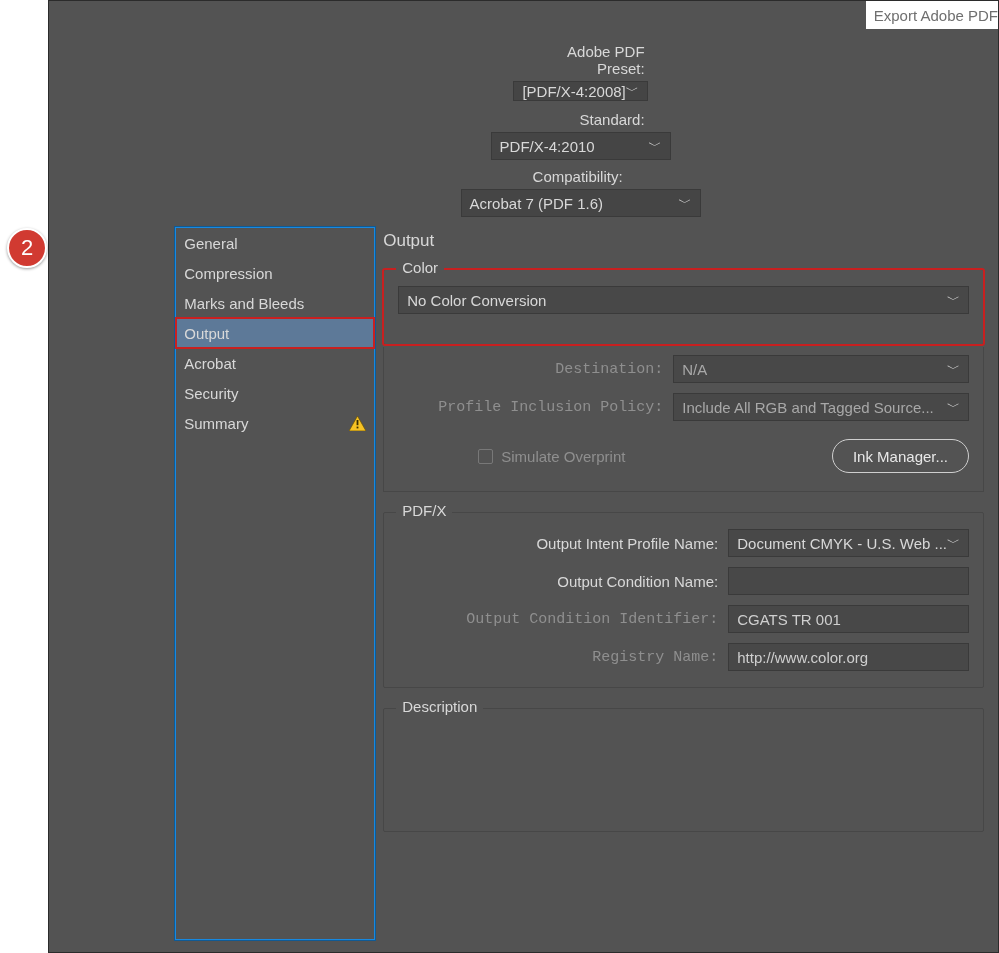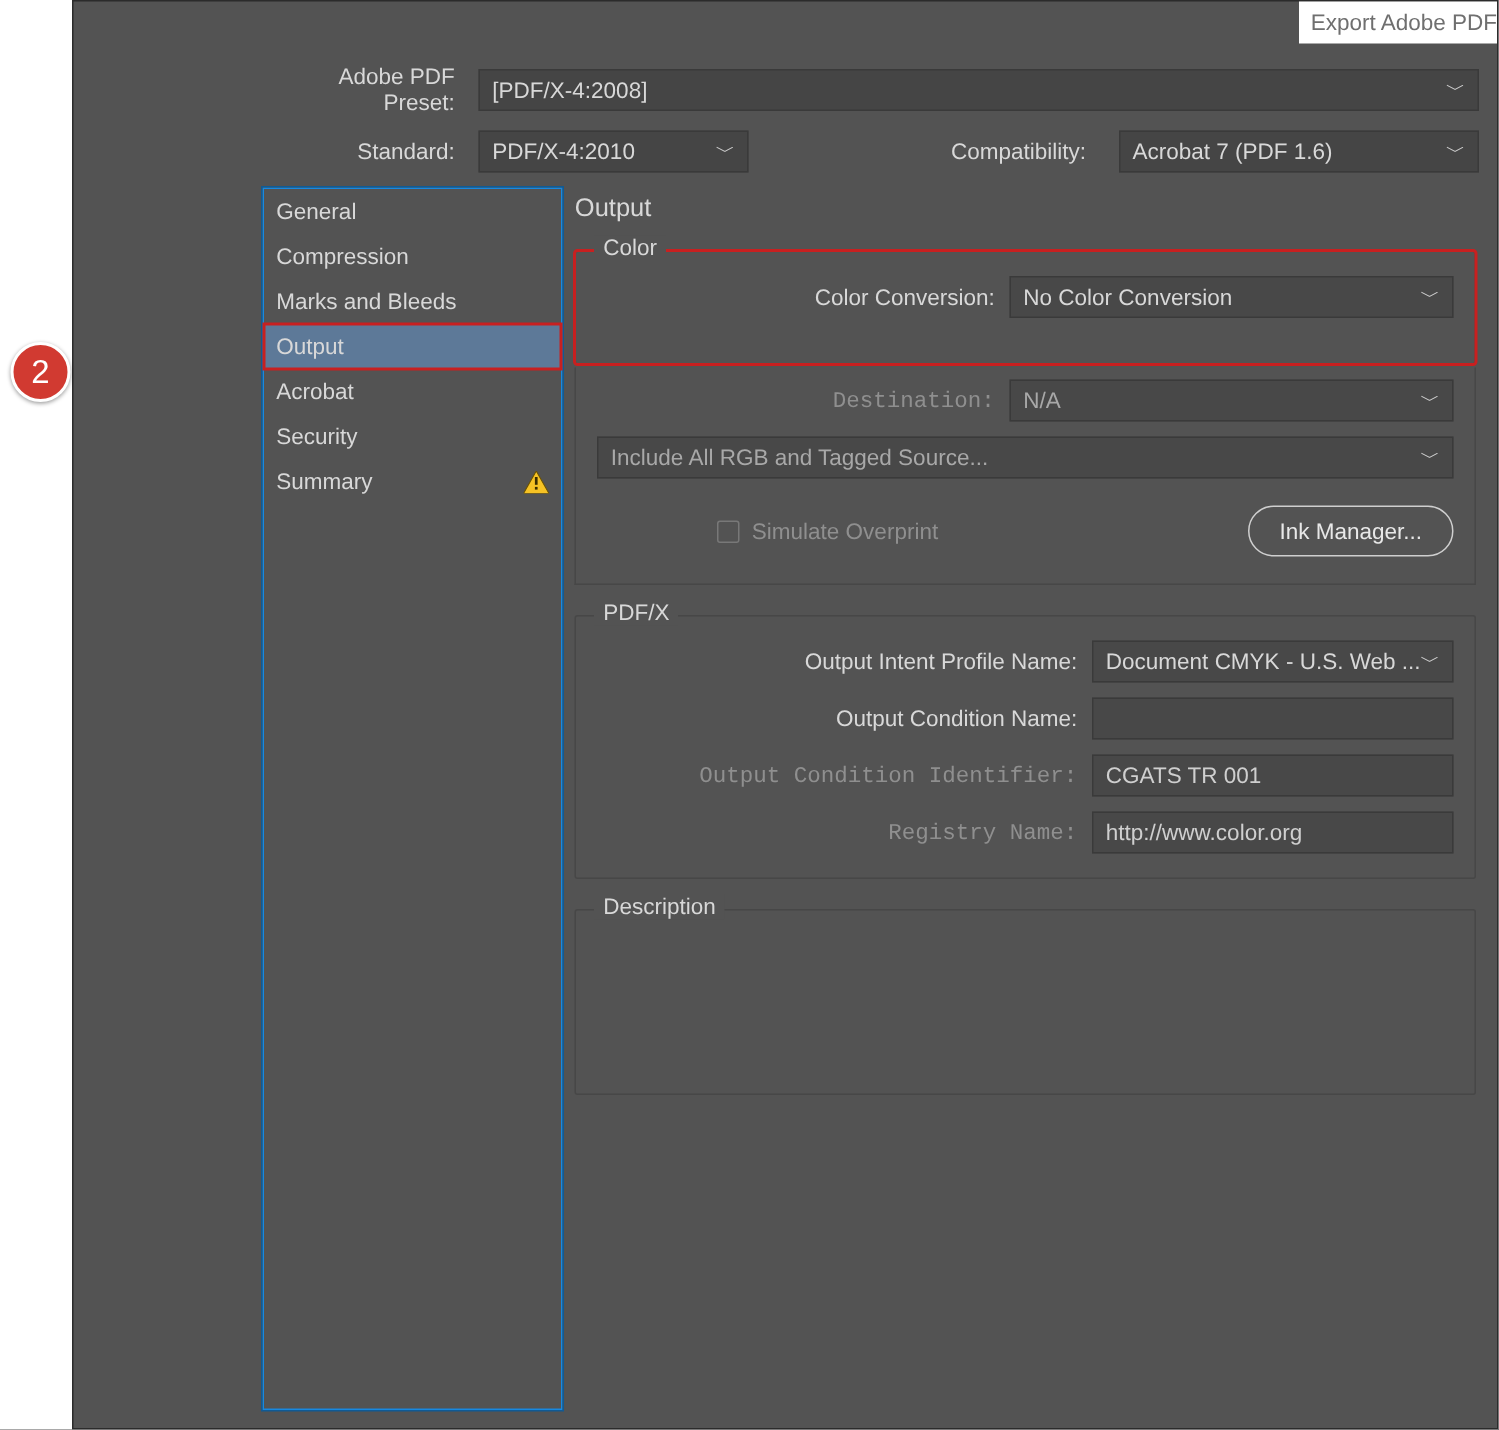--- a/index.html
+++ b/index.html
@@ -33,21 +33,21 @@
     display: flex;
     align-items: center;
   }
   .body-area {
     flex: 1;
     padding: 14px 12px 12px 12px;
     display: flex;
     flex-direction: column;
   }
   .top-rows { display:flex; flex-direction:column; gap:10px; margin-bottom:10px; }
-  .row { display:flex; align-items:center; gap:16px; }
+  .row { display:flex; align-items:center; gap:4px;flex-direction:column; }
   .row-label { color:#d8d8d8; text-align:right; }
   .preset-label { width:128px; }
   .std-label { width:128px; }
   .dd {
     background:#454545;
     border:1px solid #3a3a3a;
     color:#d8d8d8;
     height:28px;
     display:flex;
     align-items:center;
@@ -255,37 +255,37 @@
           </span>
         </div>
       </div>
 
       <div class="main">
         <div class="panel-title">Output</div>
 
         <div class="group highlight" style="padding-bottom:20px;">
           <div class="group-title">Color</div>
           <div class="frow">
-            <span class="flabel">Color Conversion:</span>
             <div class="fval">
               <span>No Color Conversion</span>
               <span class="chev">﹀</span>
             </div>
           </div>
         </div>
 
         <div style="margin-top:-10px; padding:0 14px 14px 14px; border:1px solid #474747; border-top:none;">
           <div class="frow" style="margin-top:8px;">
             <span class="flabel disabled">Destination:</span>
             <div class="fval disabled">
               <span>N/A</span>
               <span class="chev">﹀</span>
             </div>
           </div>
           <div class="frow">
+            <span class="flabel disabled">Profile Inclusion Policy:</span>
             <div class="fval disabled">
               <span>Include All RGB and Tagged Source...</span>
               <span class="chev">﹀</span>
             </div>
           </div>
           <div class="frow" style="margin-top:18px; margin-bottom:4px;">
             <div class="check">
               <div class="cbox"></div>
               <span>Simulate Overprint</span>
             </div>

